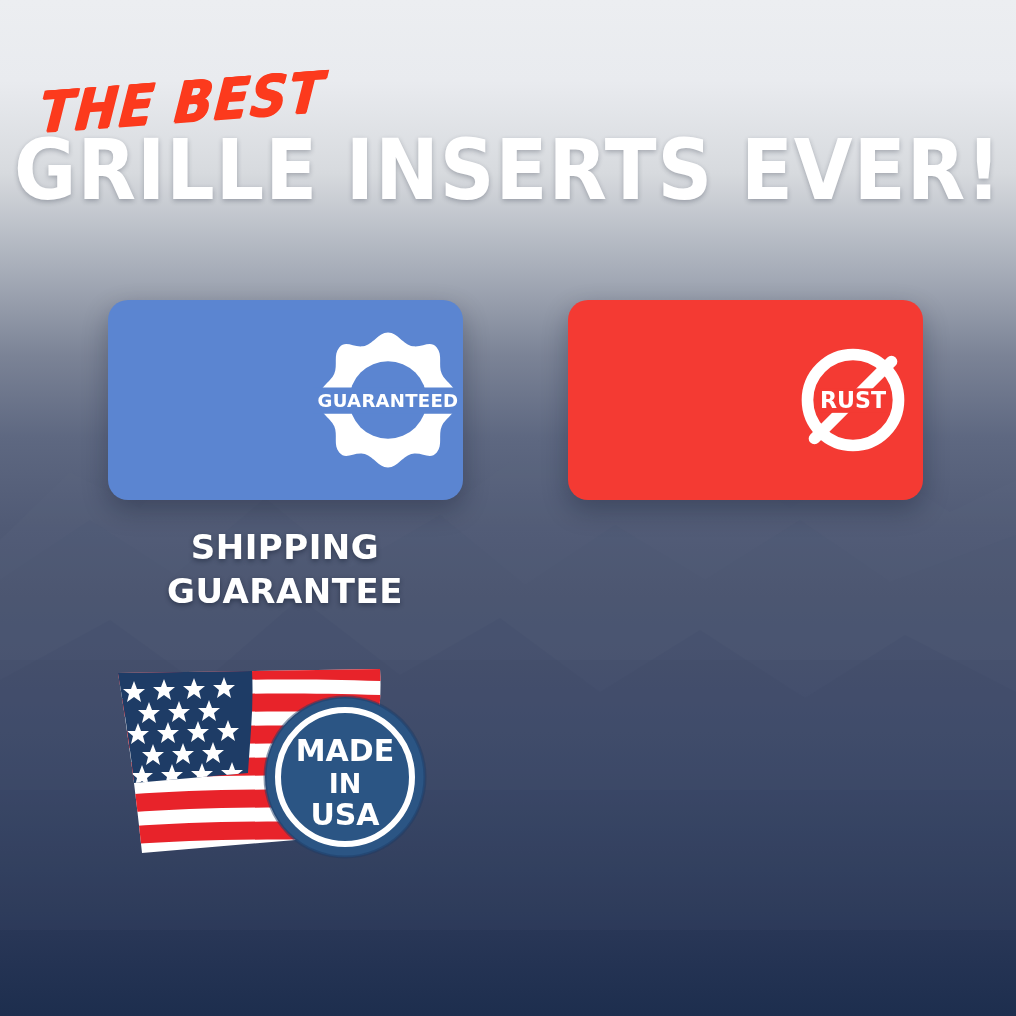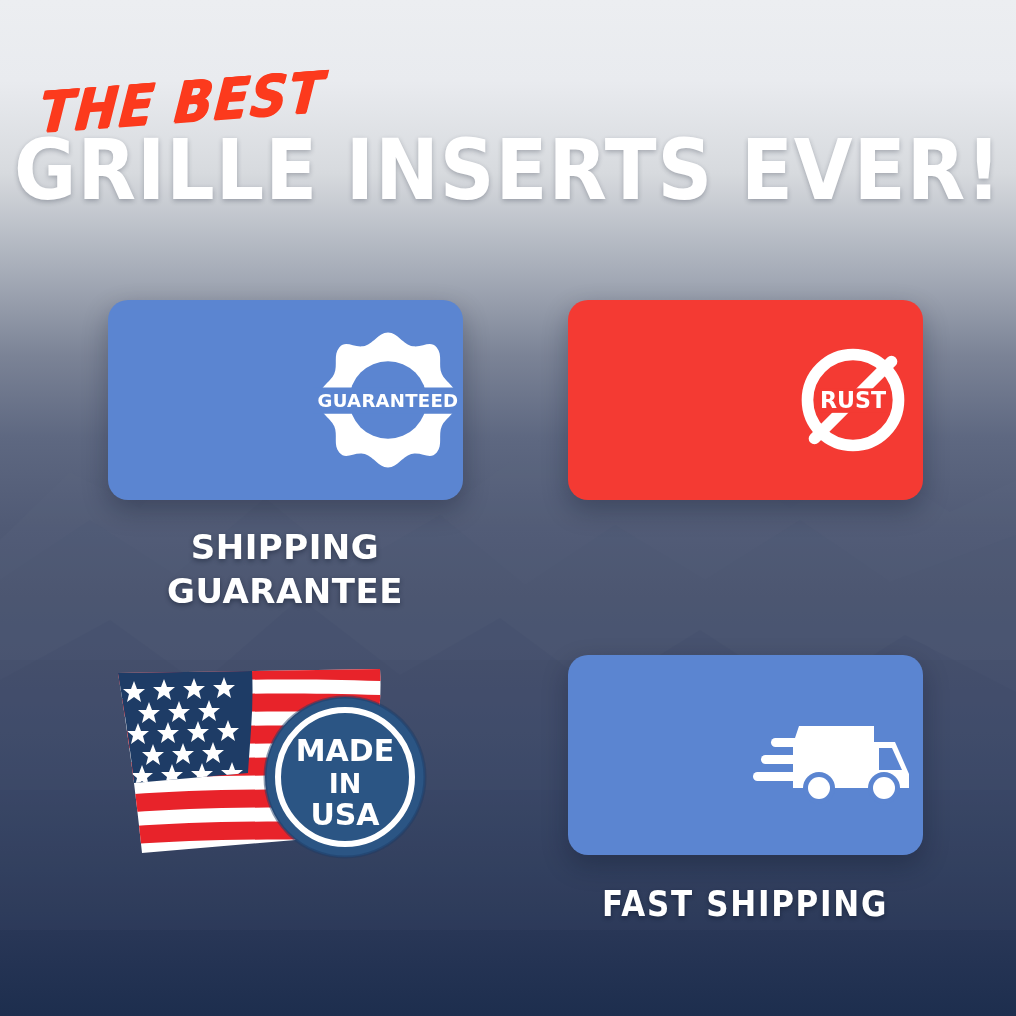--- a/index.html
+++ b/index.html
@@ -278,40 +278,14 @@
           <circle cx="255" cy="122" r="80" fill="none" stroke="#1e3c66" stroke-width="3" opacity="0.5"></circle>
           <circle cx="255" cy="122" r="67" fill="none" stroke="#ffffff" stroke-width="6"></circle>
           <text x="255" y="106" text-anchor="middle" font-family="'DejaVu Sans', sans-serif" font-weight="bold" font-size="30" fill="#ffffff">MADE</text>
           <text x="255" y="138" text-anchor="middle" font-family="'DejaVu Sans', sans-serif" font-weight="bold" font-size="27" fill="#ffffff">IN</text>
           <text x="255" y="170" text-anchor="middle" font-family="'DejaVu Sans', sans-serif" font-weight="bold" font-size="30" fill="#ffffff">USA</text>
         </g>
       </svg>
     </div>
   </div>
 
-  <div class="feature" id="feat-shipping">
-    <div class="card blue">
-      <svg width="170" height="110" viewBox="0 0 170 110">
-
-        <g fill="#ffffff">
-          <rect x="18" y="38" width="54" height="9" rx="4.5"></rect>
-          <rect x="8" y="55" width="64" height="9" rx="4.5"></rect>
-          <rect x="0" y="72" width="60" height="9" rx="4.5"></rect>
-        </g>
-
-        <path d="M46,26 L121,26 L121,88 L40,88 L40,44 Z" fill="#ffffff"></path>
-
-        <path d="M121,42 L142,42 L156,74 L121,74 Z" fill="#ffffff"></path>
-        <path d="M126,48 L139,48 L149,70 L126,70 Z" fill="#5b85d1"></path>
-        <rect x="121" y="74" width="35" height="14" fill="#ffffff"></rect>
-
-        <circle cx="66" cy="88" r="16" fill="#5b85d1"></circle>
-        <circle cx="66" cy="88" r="11" fill="#ffffff"></circle>
-        <circle cx="131" cy="88" r="16" fill="#5b85d1"></circle>
-        <circle cx="131" cy="88" r="11" fill="#ffffff"></circle>
-      </svg>
-    </div>
-    <div class="caption condensed">
-      <div>FAST SHIPPING</div>
-    </div>
-  </div>
 
 </div>
 
 </body></html>

